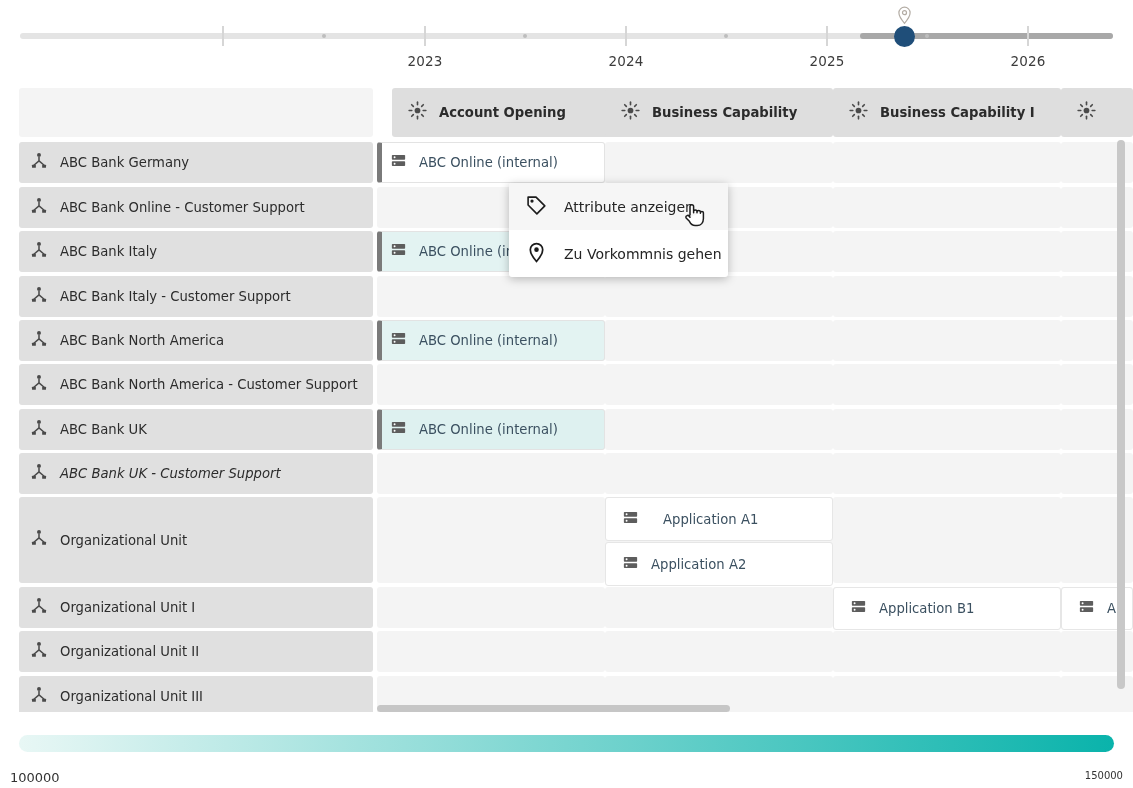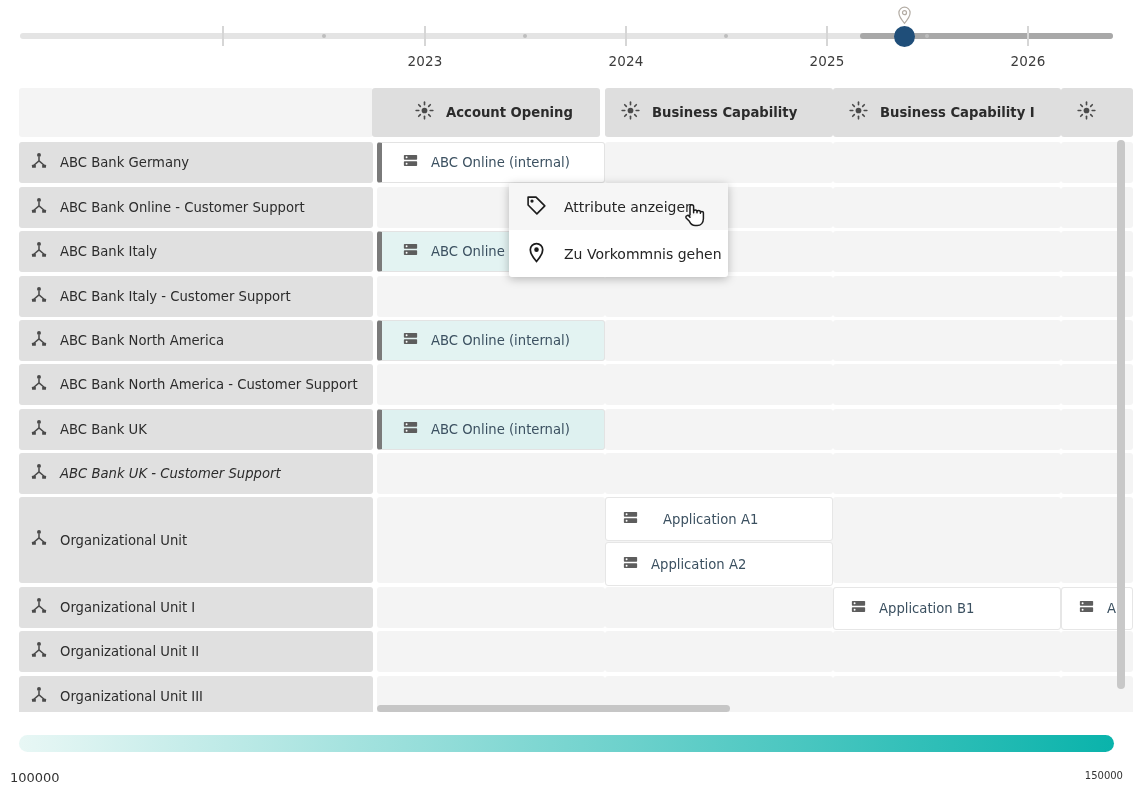--- a/index.html
+++ b/index.html
@@ -71,21 +71,21 @@
   .hdr-label {
     font-size: 13.2px; color: #2b2b2b; margin-left: 12px; white-space: nowrap;
     font-weight: 600;
   }
 
   .cell {
     position: absolute; top: 0; bottom: 3px;
     background: #f4f4f4; border-radius: 3px;
   }
   .cell.filled {
-    display: flex; align-items: center; padding-left: 20px;
+    display: flex; align-items: center; padding-left: 8px;
     border: 1px solid #e3e3e3;
     border-left: 5px solid #7a7a7a;
   }
   .cell-label {
     font-size: 13.2px; color: #3b5060; margin-left: 12px; white-space: nowrap;
   }
   .cell.filled.lvl0 { background:#ffffff; }
   .cell.filled.lvl1 { background:#e3f3f2; }
   .cell.filled.lvl2 { background:#def1f0; }
 
@@ -163,21 +163,21 @@
       <circle cx="8.5" cy="6.7" r="2" fill="none" stroke="#b3aca4" stroke-width="1.2"></circle>
     </svg>
   </div>
   <div class="tl-handle"></div>
 </div>
 
 <div id="grid-area">
   <div class="hdr-row">
     <div class="hdr-spacer"></div>
     <div id="hdr-cells">
-        <div class="hdr-cell" style="left: 372px; width: 228px; justify-content: center;">
+        <div class="hdr-cell" style="left: 392px; width: 228px;">
           <span class="ico">
     <svg viewBox="0 0 20 20" width="19" height="19">
       <circle cx="10" cy="10" r="3" fill="#4a4a4a"></circle>
       <g stroke="#4a4a4a" stroke-width="1.7" stroke-linecap="round">
         <line x1="10" y1="1.2" x2="10" y2="4"></line>
                 <line x1="10" y1="16" x2="10" y2="18.8"></line>
         <line x1="1.2" y1="10" x2="4" y2="10"></line>
                 <line x1="16" y1="10" x2="18.8" y2="10"></line>
         <line x1="3.9" y1="3.9" x2="5.6" y2="5.6"></line>
                 <line x1="14.4" y1="14.4" x2="16.1" y2="16.1"></line>

